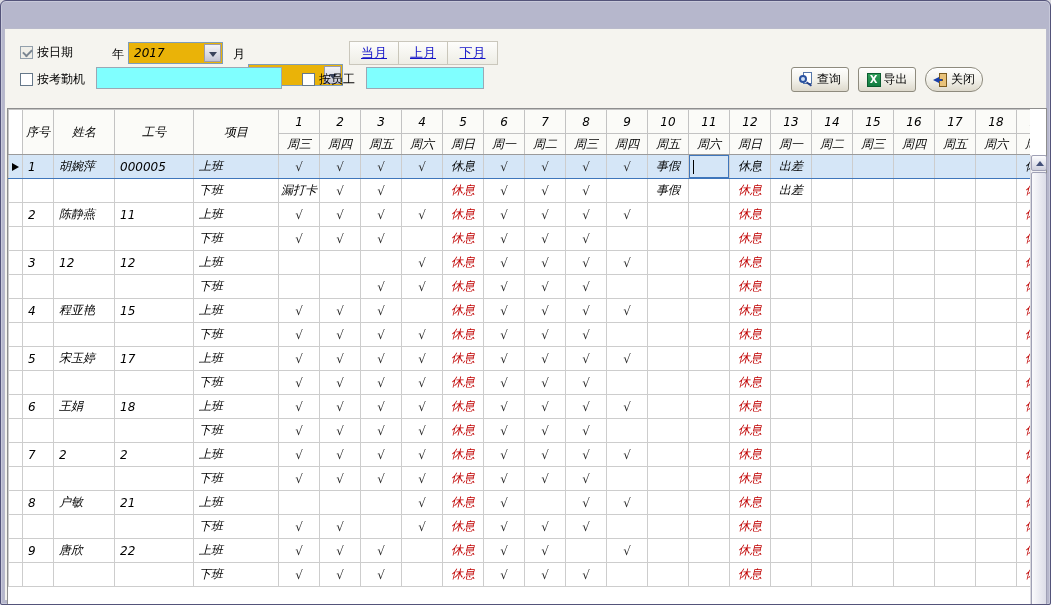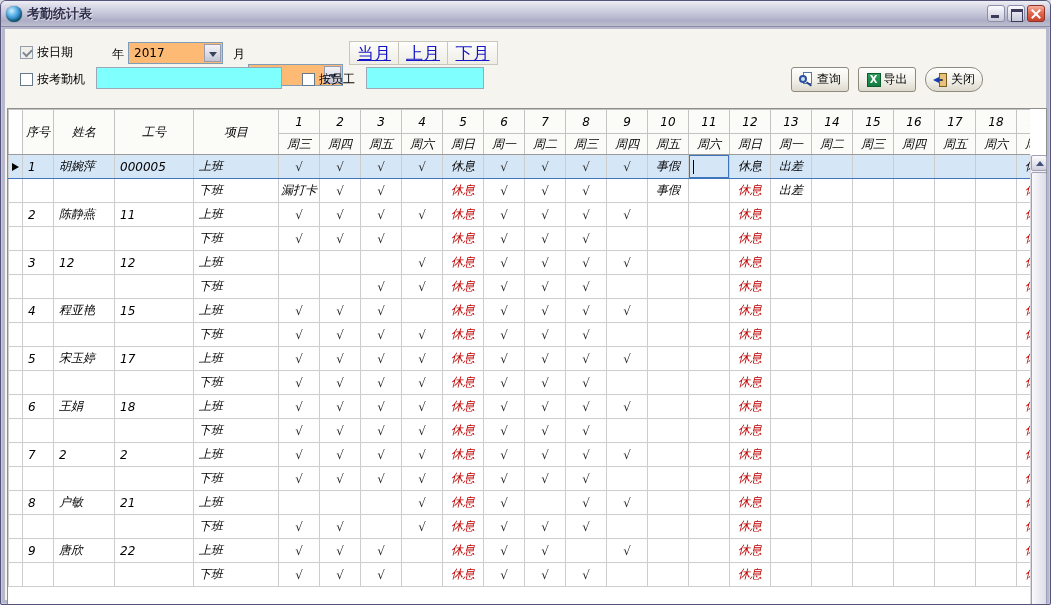--- a/index.html
+++ b/index.html
@@ -38,30 +38,30 @@
 
   .lbl { font-size:12px; color:#000; }
   .ctl { position:absolute; display:flex; align-items:center; }
 
   .cb { width:13px; height:13px; border:1px solid #66788a; background:#fff; display:inline-block;
     margin-right:4px; position:relative; flex:none; }
   .cb.checked { background:#f0efe9; border-color:#93a0ac; }
   .cb.checked::after { content:""; position:absolute; left:2px; top:2px; width:7px; height:4px;
     border-left:2px solid #7a8691; border-bottom:2px solid #7a8691; transform:rotate(-45deg); }
 
-  .combo { position:relative; height:22px; background:#fdba74; border:1px solid #7f9db9; }
+  .combo { position:relative; height:22px; background:#eab308; border:1px solid #7f9db9;font-style:italic; }
   .combo .val { position:absolute; left:5px; top:3px; font-size:12px; }
   .combo .drop { position:absolute; right:1px; top:1px; bottom:1px; width:17px;
     background:linear-gradient(180deg,#f4f4f8 0%,#d9dae5 60%,#c3c4d4 100%); border:1px solid #9b9bad; }
   .tri-dn { position:absolute; left:4px; top:7px; width:0; height:0;
     border-left:4px solid transparent; border-right:4px solid transparent; border-top:5px solid #39425c; }
 
   .month-bar { position:absolute; display:flex; height:24px;
     border:1px solid #cac7bc; background:linear-gradient(180deg,#fdfdfb,#eeede5); }
-  .month-btn { width:49px; text-align:center; line-height:22px; font-size:17px;
+  .month-btn { width:49px; text-align:center; line-height:22px; font-size:13px;
     color:#1414c8; text-decoration:underline; border-right:1px solid #c9c6ba; cursor:default; }
   .month-btn:last-child { border-right:none; }
 
   .cyan-input { height:22px; background:#80ffff; border:1px solid #9ba8b5; font-size:12px; padding:0 4px;
     font-family:"DejaVu Sans","Liberation Sans",sans-serif; }
 
   .act-btn { position:absolute; height:25px; width:58px; display:flex; align-items:center; justify-content:center;
     gap:3px; font-size:12px; border:1px solid #8e8b7e; border-radius:3px;
     background:linear-gradient(180deg,#fefefd 0%,#f1f0e9 55%,#ddd9cc 100%);
     box-shadow: inset 0 1px 0 #fff; }
@@ -122,29 +122,20 @@
     border-bottom:4px solid transparent; border-right:5px solid #44517a; }
   .t-rt { position:absolute; left:6px; top:4px; width:0; height:0; border-top:4px solid transparent;
     border-bottom:4px solid transparent; border-left:5px solid #44517a; }
   .split-box { position:absolute; left:0; top:0; width:7px; height:16px; background:#000; }
 </style>
 </head>
 <body>
 
 <div class="window">
 
-  <div class="titlebar">
-    <div class="app-icon"></div>
-    <div class="title-text">考勤统计表</div>
-    <div class="winbtns">
-      <div class="winbtn glyph-min"></div>
-      <div class="winbtn glyph-max"></div>
-      <div class="winbtn close glyph-x"></div>
-    </div>
-  </div>
 
   <div class="client">
 
     <label class="ctl" style="left:16px; top:16px;">
       <span class="cb checked"></span>
       <span class="lbl">按日期</span>
     </label>
 
     <span class="ctl lbl" style="left:108px; top:18px;">年</span>
     <div class="combo ctl" style="left:124px; top:14px; width:95px;">

